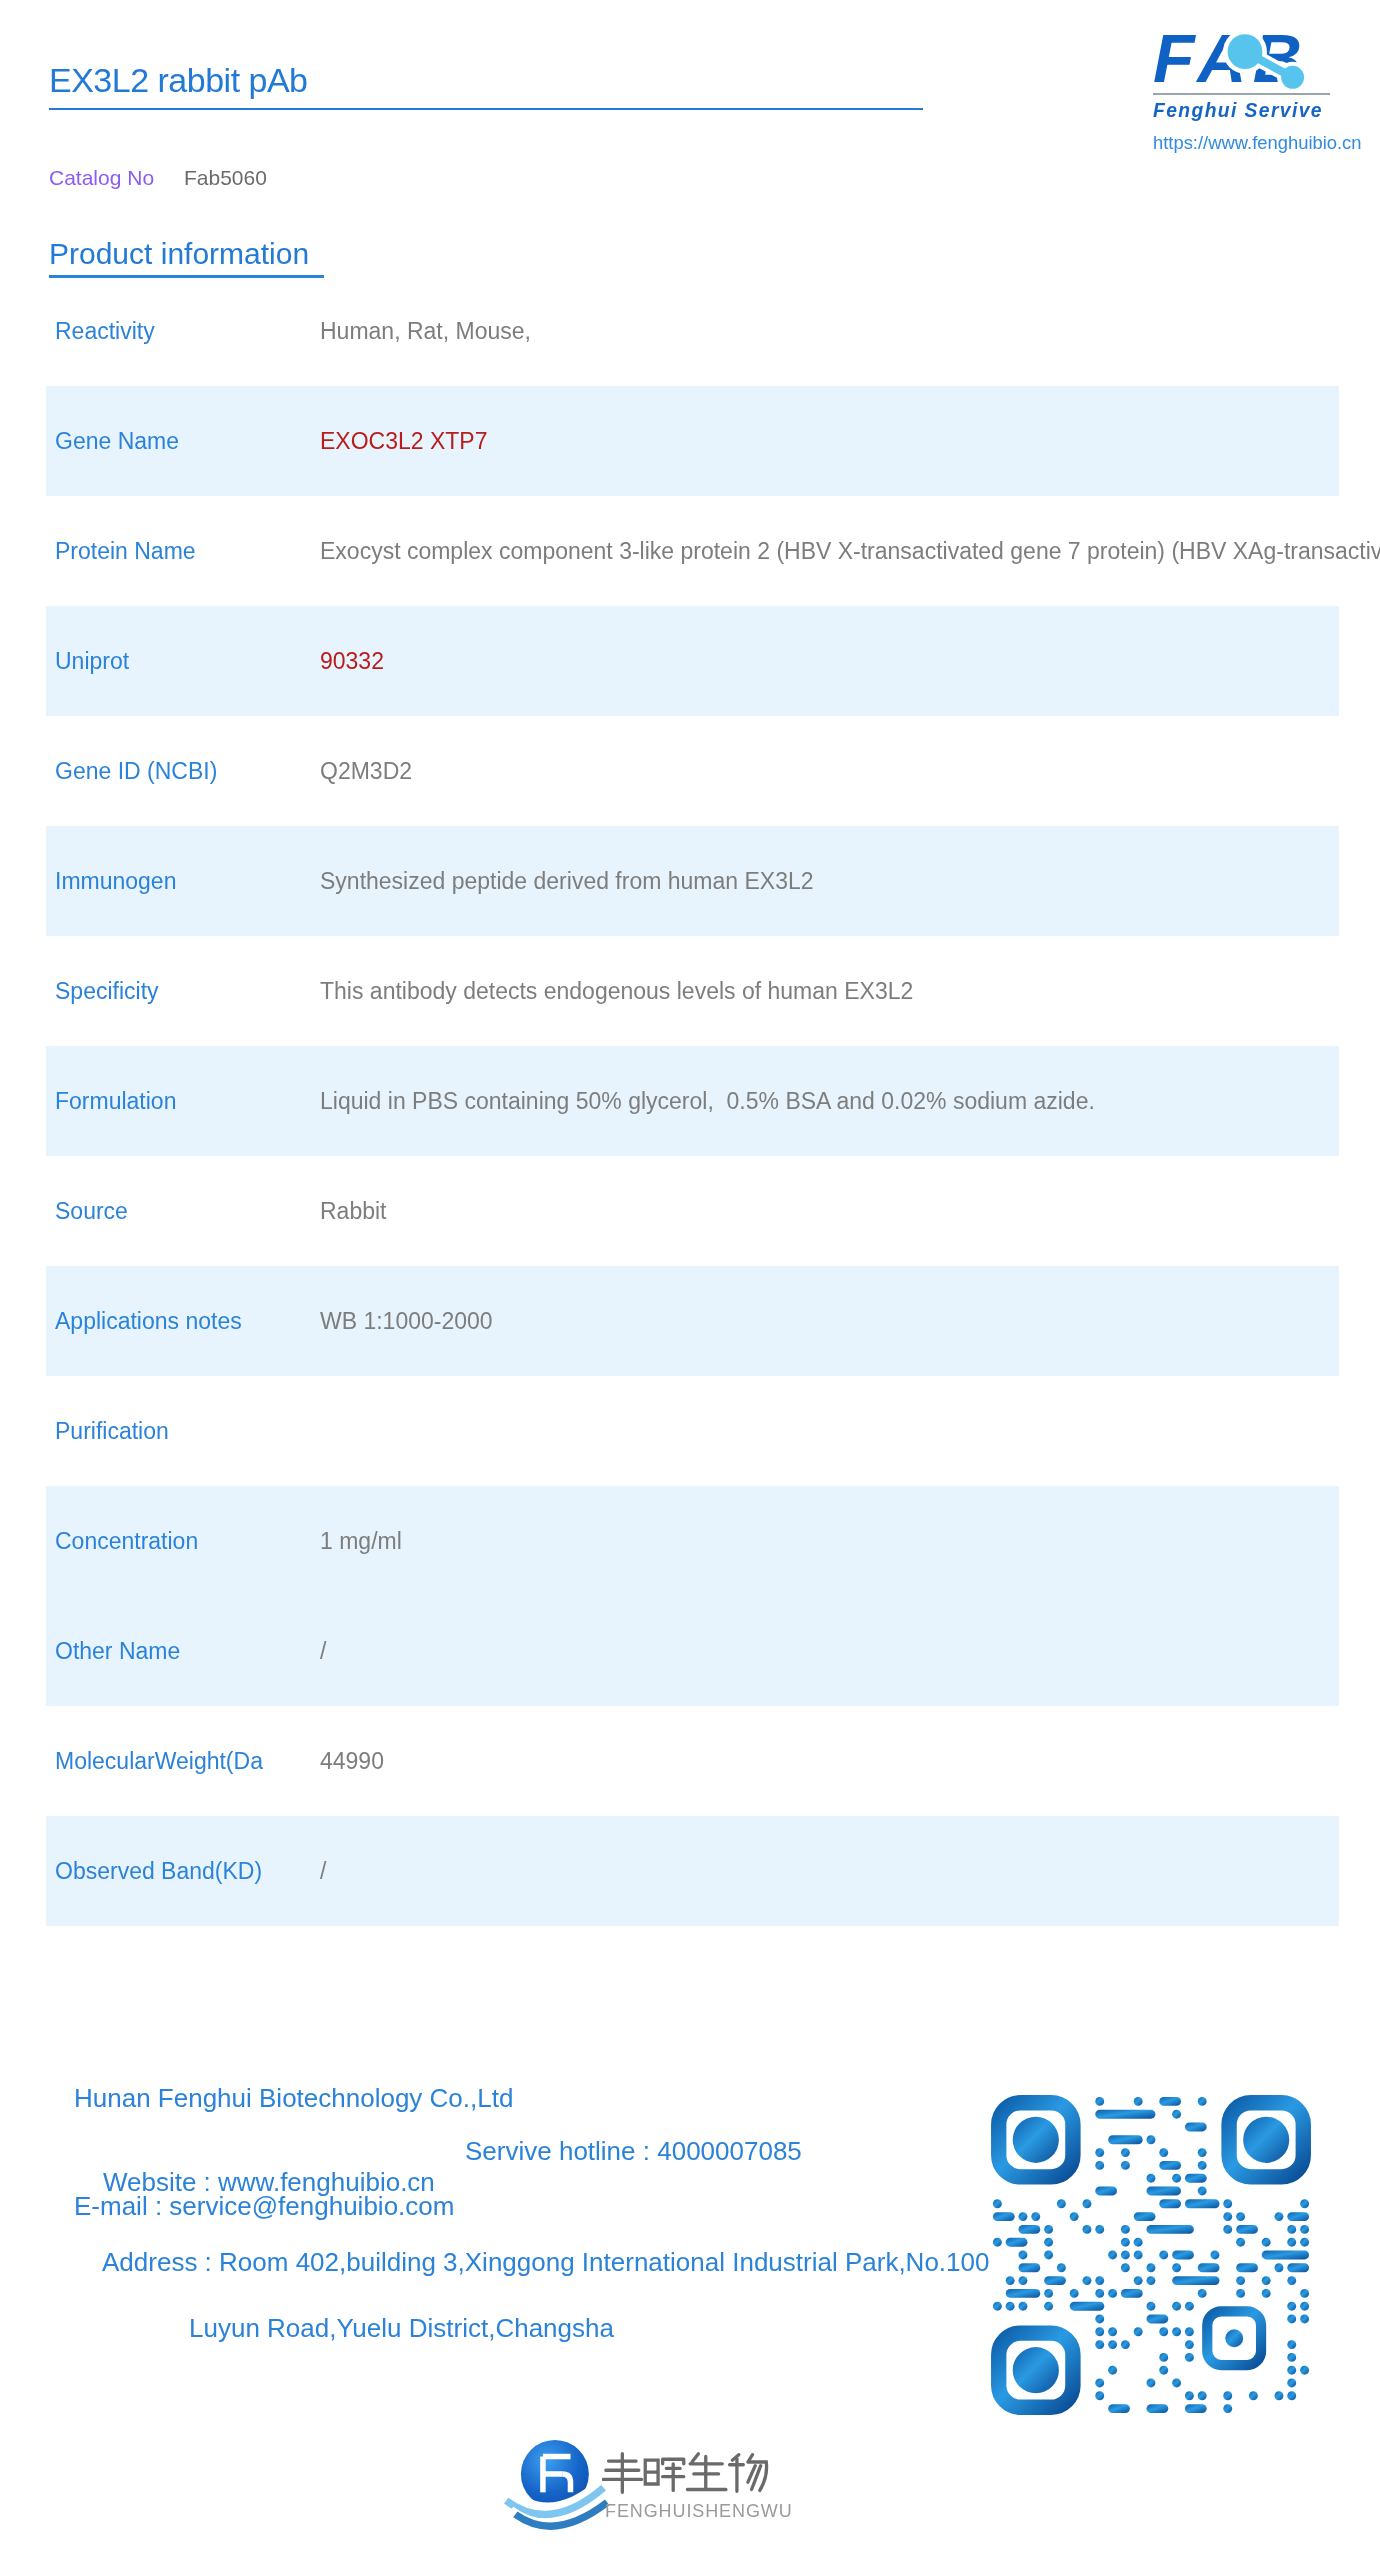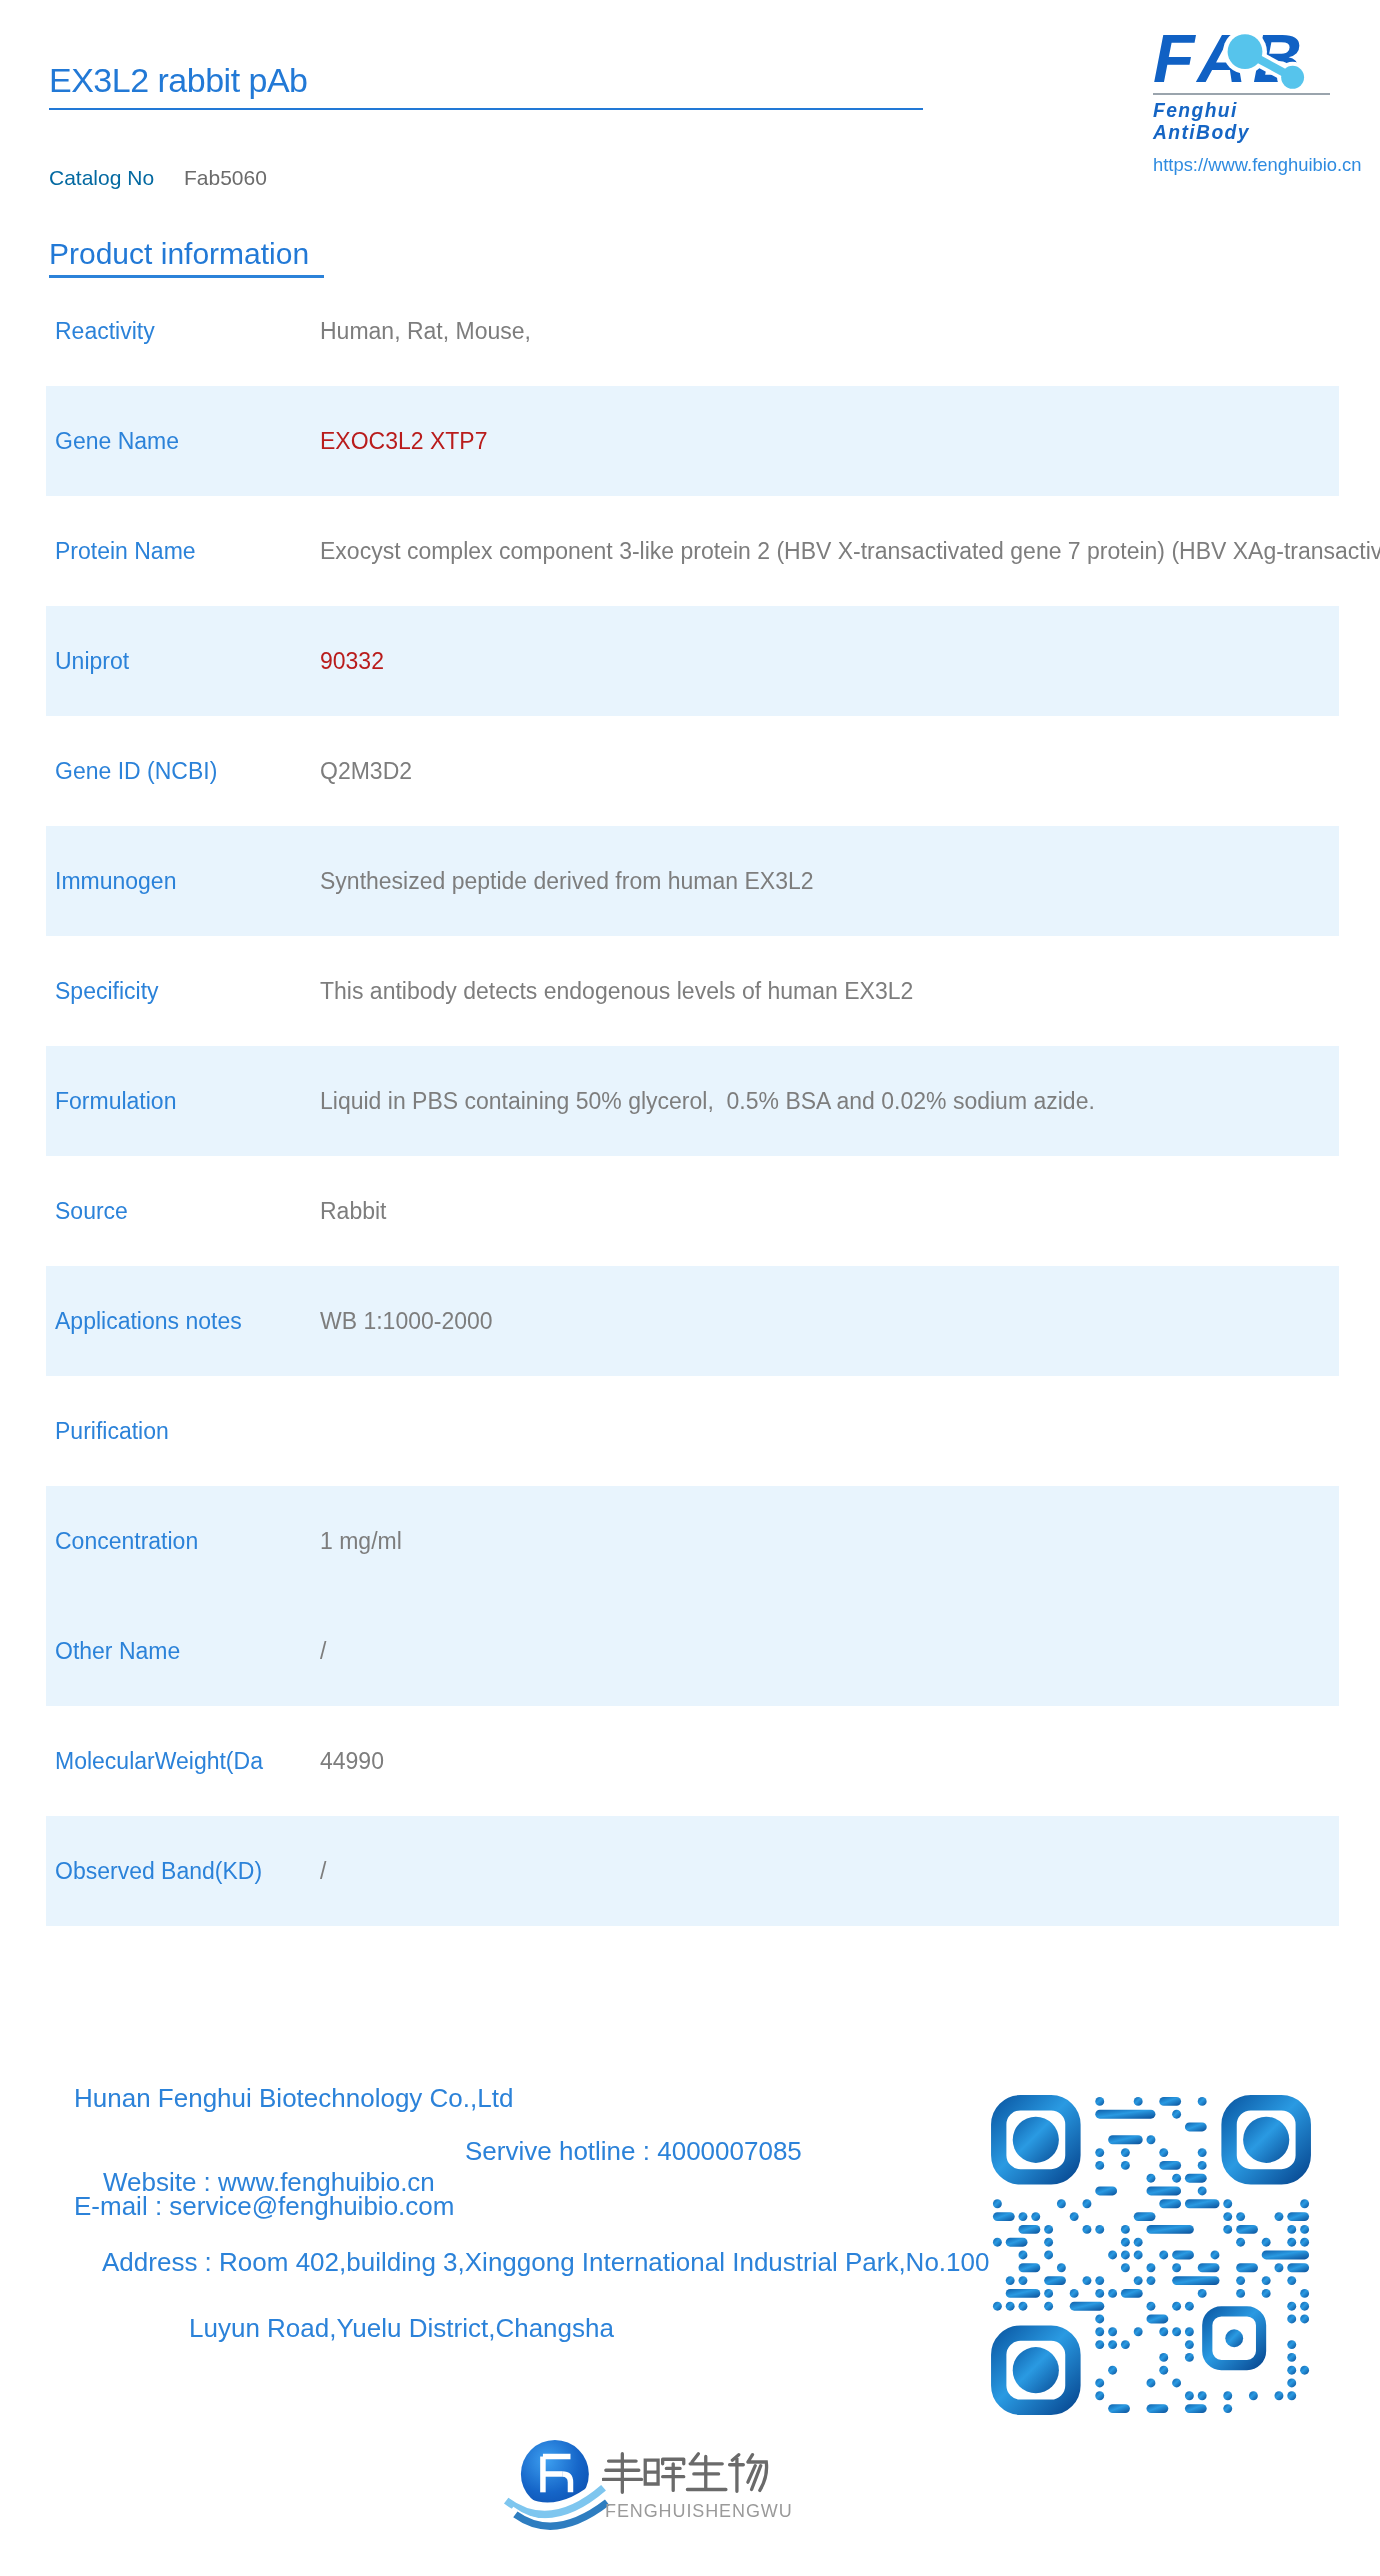--- a/index.html
+++ b/index.html
@@ -4,21 +4,21 @@
 <style>
   html,body{margin:0;padding:0;}
   body{
     width:1380px;height:2576px;position:relative;overflow:hidden;background:#ffffff;
     font-family:"Liberation Sans", sans-serif;
   }
   .abs{position:absolute;}
   
   .page-title{left:49px;top:61px;font-size:34px;color:#2279d6;letter-spacing:-0.5px;}
   .title-rule{left:49px;top:108px;width:874px;height:1.8px;background:#2279d6;}
-  .catalog-label{left:49px;top:166px;font-size:21px;color:#0369a1;}
+  .catalog-label{left:49px;top:166px;font-size:21px;color:#8b5cf6;}
   .catalog-value{left:184px;top:166px;font-size:21px;color:#6b6b6b;}
   .section-title{left:49px;top:237px;font-size:30px;color:#2279d6;}
   .section-rule{left:49px;top:275px;width:275px;height:2.8px;background:#2b82d9;}
   
   .logo{left:1153px;top:26px;width:184px;}
   .fab-text{font-size:68px;line-height:64px;font-weight:900;font-style:italic;color:#1061c4;letter-spacing:6.4px;position:relative;z-index:1;}
   .molecule{position:absolute;left:0;top:0;z-index:2;pointer-events:none;}
   .fab-divider{width:177px;height:1.8px;background:#9aa4ad;margin-top:2.8px;}
   .fab-sub{font-size:19.3px;font-weight:bold;font-style:italic;color:#1565c4;letter-spacing:1.4px;margin-top:5.5px;}
   .fab-url{font-size:18.4px;color:#2e8be0;margin-top:10px;}
@@ -51,21 +51,21 @@
     <div class="fab-text">FAB</div>
     <svg class="molecule" width="184" height="87" viewBox="0 0 200 95">
       <line x1="100" y1="28" x2="152" y2="56" stroke="#ffffff" stroke-width="17"></line>
       <circle cx="100" cy="28" r="24" fill="#ffffff"></circle>
       <circle cx="152" cy="56" r="17" fill="#ffffff"></circle>
       <line x1="100" y1="28" x2="152" y2="56" stroke="#56c4ec" stroke-width="9"></line>
       <circle cx="100" cy="28" r="19" fill="#56c4ec"></circle>
       <circle cx="152" cy="56" r="12.5" fill="#56c4ec"></circle>
     </svg>
     <div class="fab-divider"></div>
-    <div class="fab-sub">Fenghui AntiBody</div>
+    <div class="fab-sub">Fenghui Servive</div>
     <div class="fab-url">https://www.fenghuibio.cn</div>
   </div>
 
   <div class="abs catalog-label">Catalog No</div>
   <div class="abs catalog-value">Fab5060</div>
 
   <div class="abs section-title">Product information</div>
   <div class="abs section-rule"></div>
 
   <div class="table" id="spec-table">

